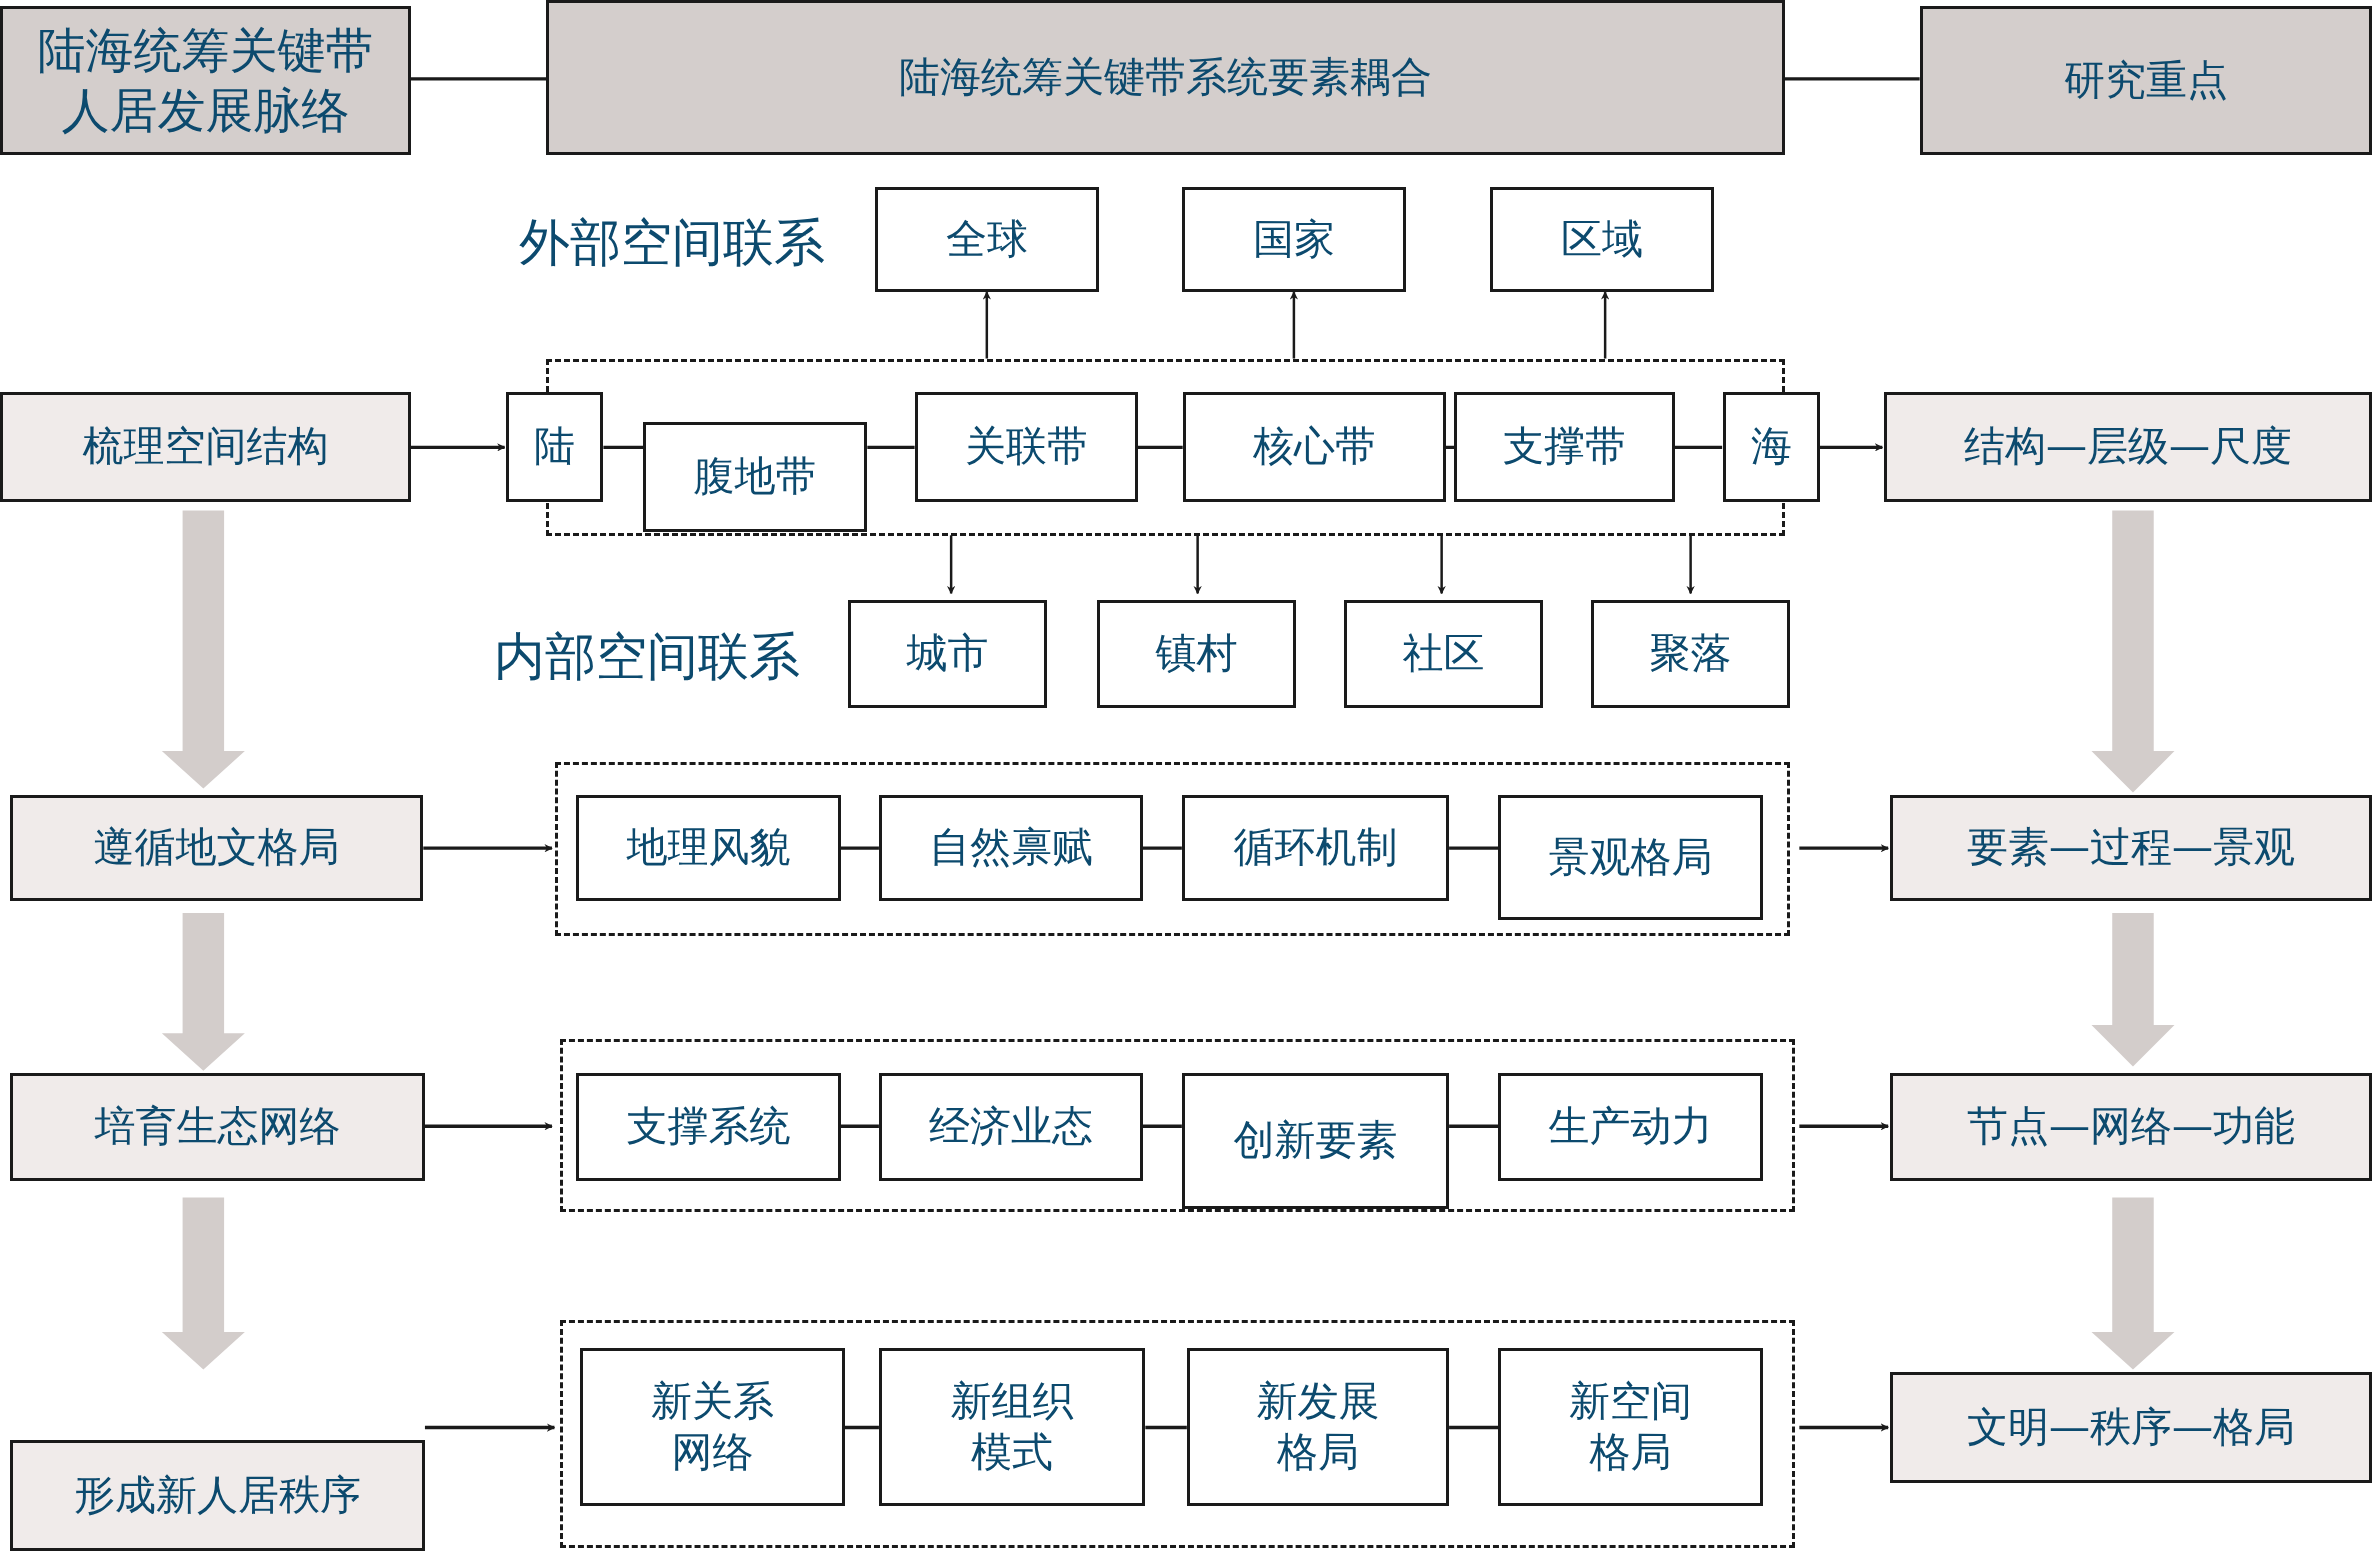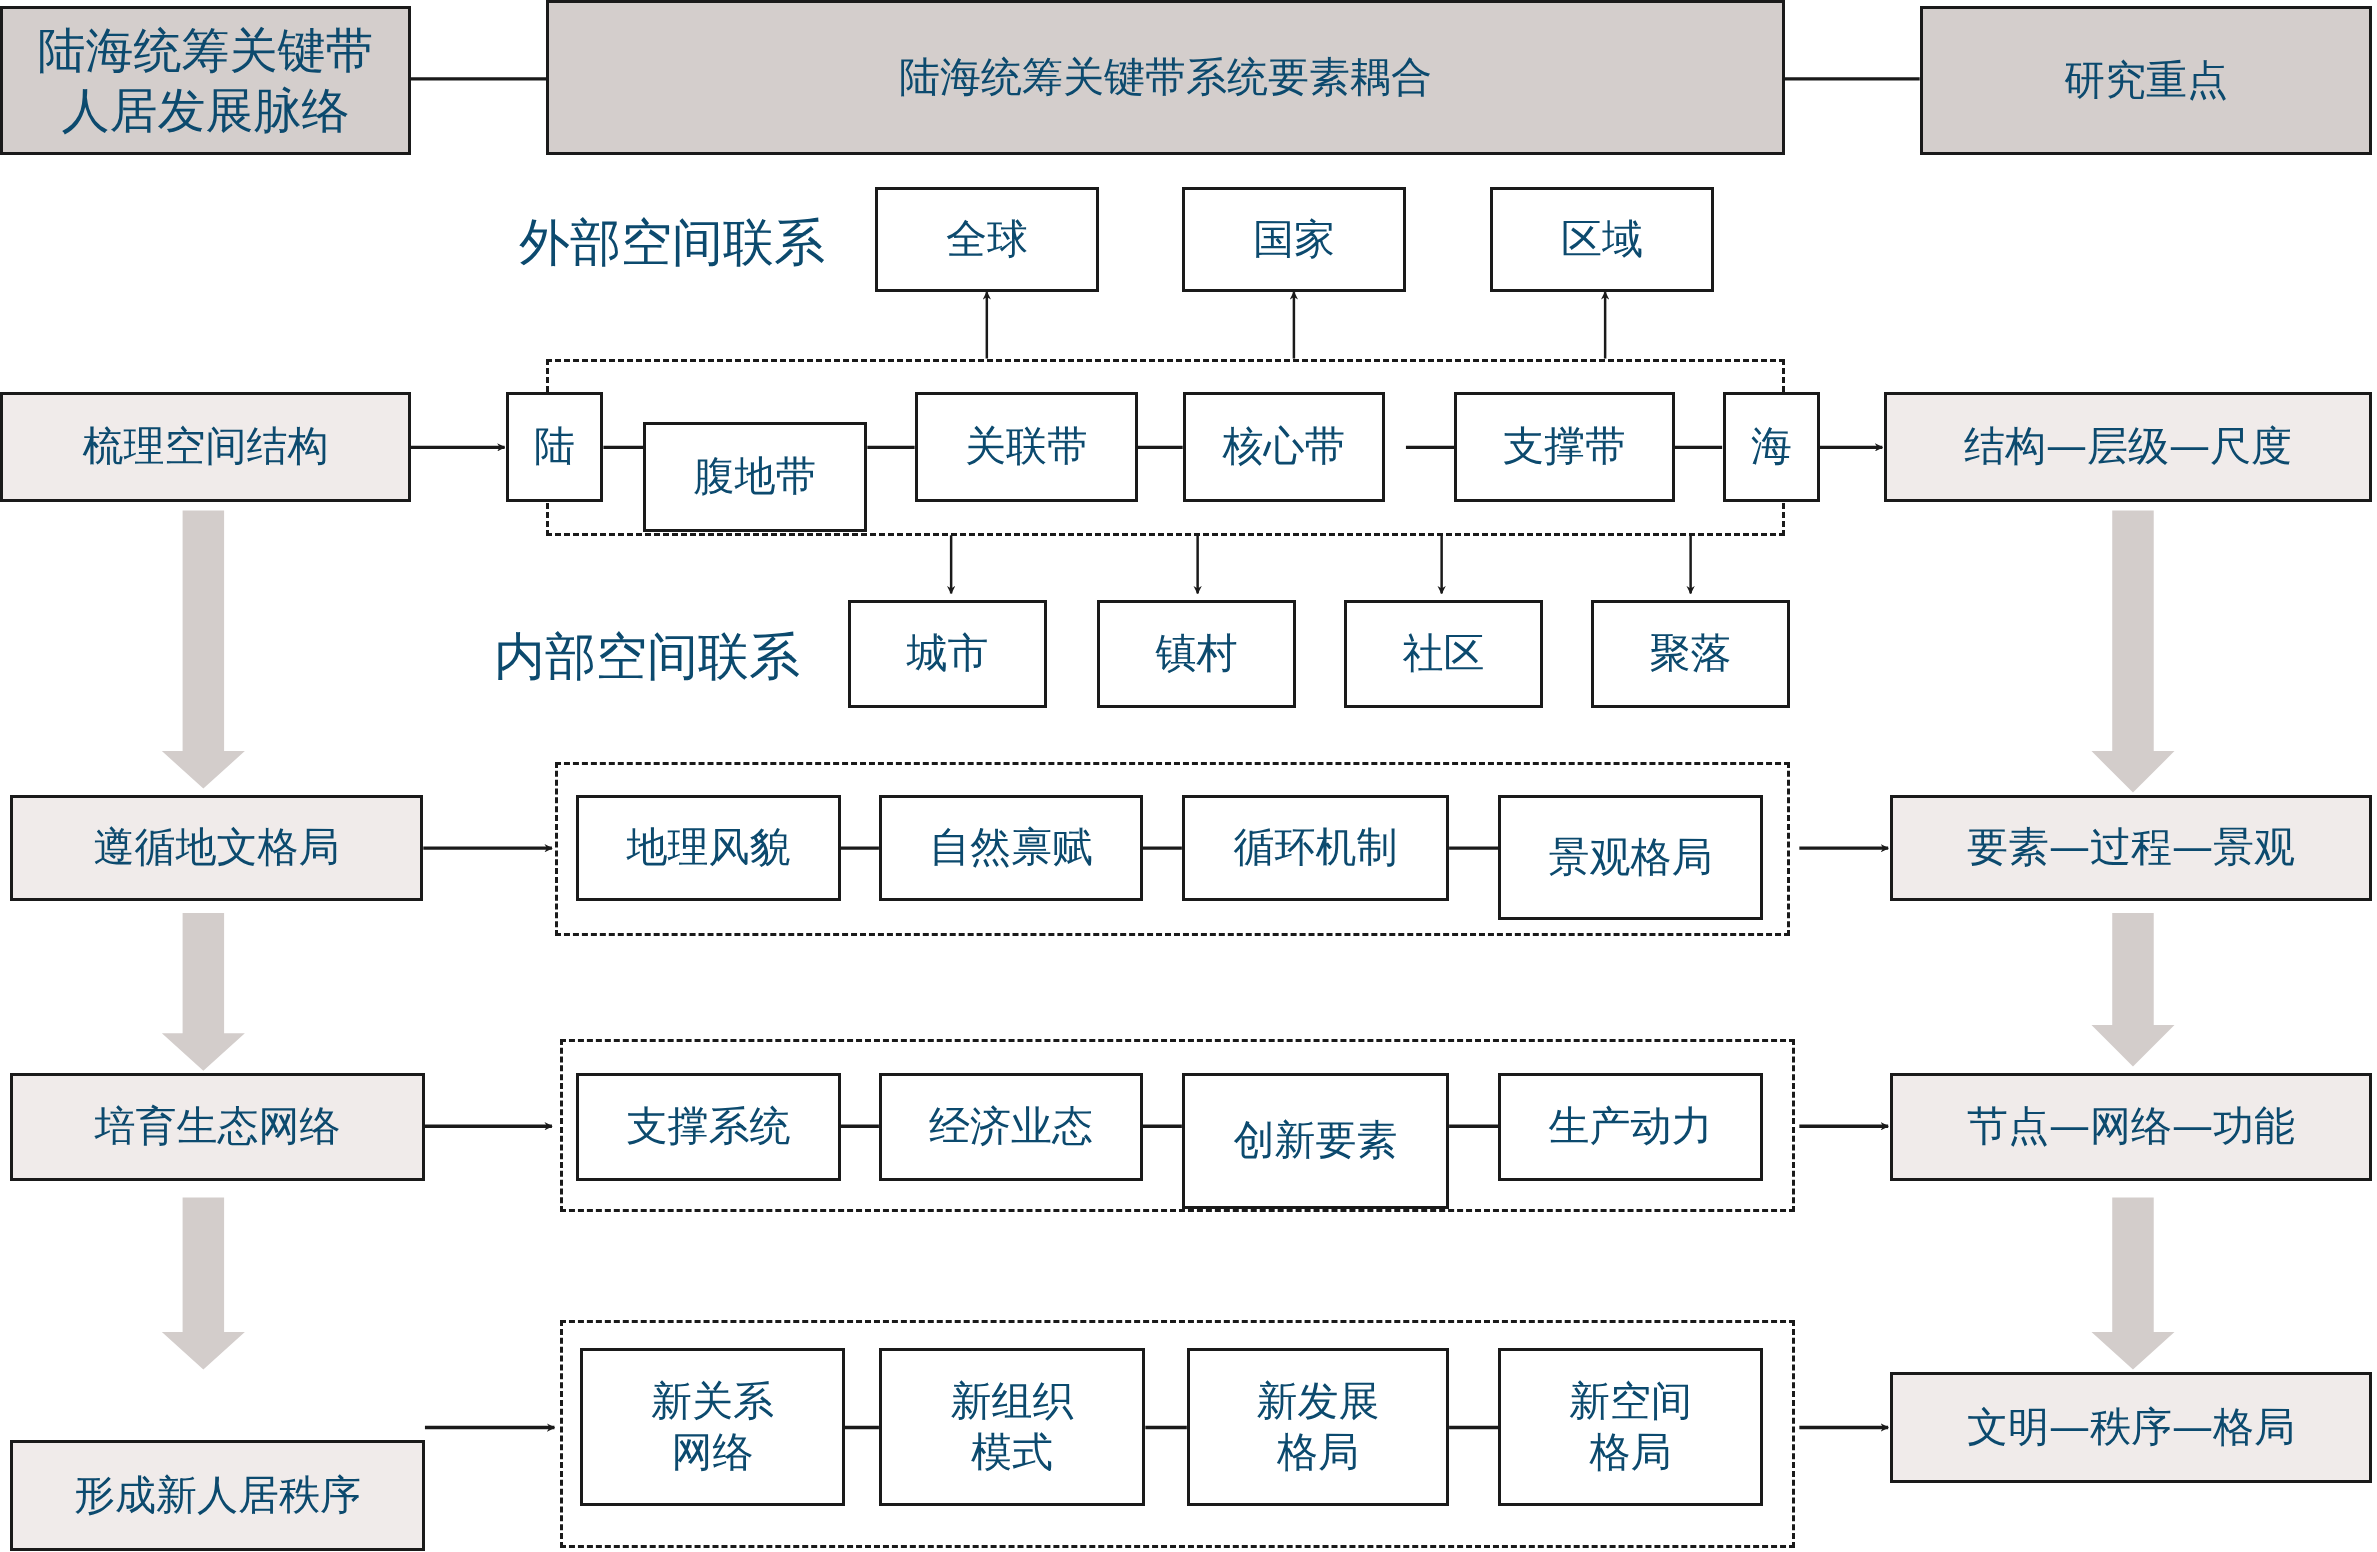--- a/index.html
+++ b/index.html
@@ -89,21 +89,21 @@
 
   <div class="label" style="left:519px;top:209px;">外部空间联系</div>
   <div class="box" style="left:875px;top:187px;width:224px;height:105px;">全球</div>
   <div class="box" style="left:1182px;top:187px;width:224px;height:105px;">国家</div>
   <div class="box" style="left:1490px;top:187px;width:224px;height:105px;">区域</div>
 
   <div class="box light" style="left:0;top:392px;width:411px;height:110px;">梳理空间结构</div>
   <div class="box" style="left:506px;top:392px;width:97px;height:110px;">陆</div>
   <div class="box" style="left:643px;top:392px;width:224px;height:110px;margin-top:30px;">腹地带</div>
   <div class="box" style="left:915px;top:392px;width:223px;height:110px;">关联带</div>
-  <div class="box" style="left:1183px;top:392px;width:202px;height:110px;">核心带</div>
+  <div class="box" style="left:1183px;top:392px;width:263px;height:110px;">核心带</div>
   <div class="box" style="left:1454px;top:392px;width:221px;height:110px;">支撑带</div>
   <div class="box" style="left:1723px;top:392px;width:97px;height:110px;">海</div>
   <div class="box light" style="left:1884px;top:392px;width:488px;height:110px;">结构—层级—尺度</div>
 
   <div class="label" style="left:494px;top:623px;">内部空间联系</div>
   <div class="box" style="left:848px;top:600px;width:199px;height:108px;">城市</div>
   <div class="box" style="left:1097px;top:600px;width:199px;height:108px;">镇村</div>
   <div class="box" style="left:1344px;top:600px;width:199px;height:108px;">社区</div>
   <div class="box" style="left:1591px;top:600px;width:199px;height:108px;">聚落</div>
 

